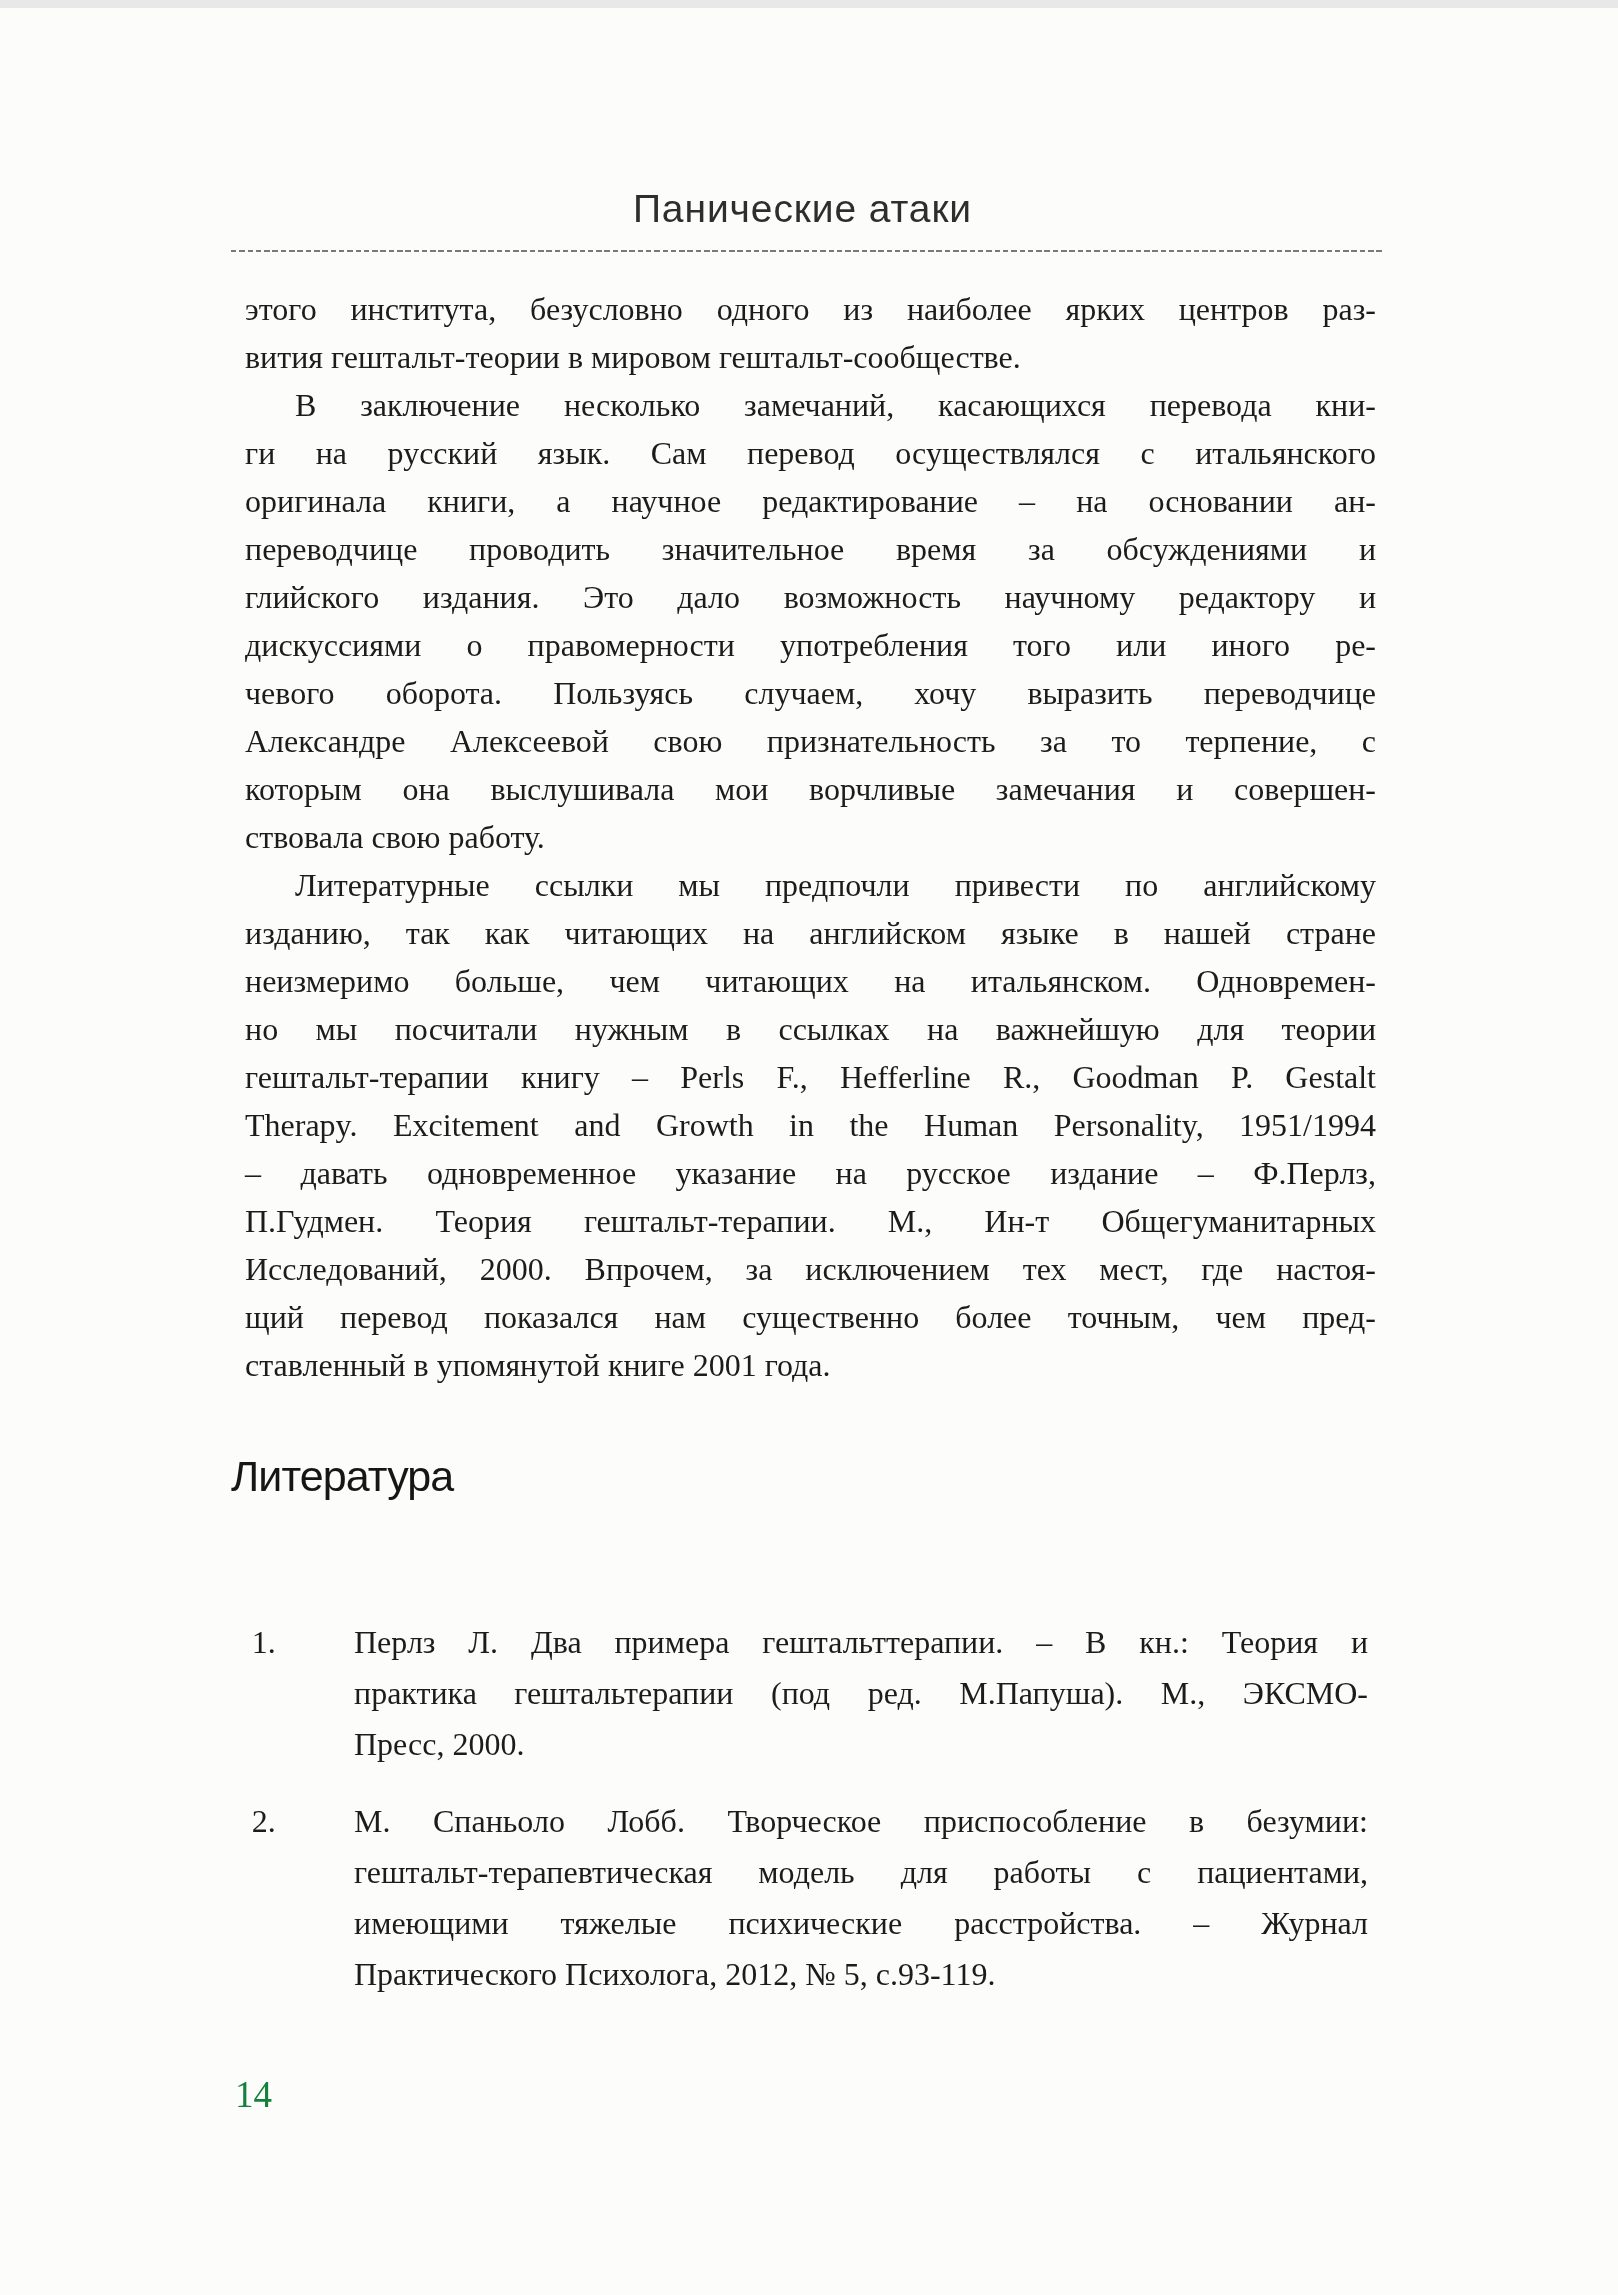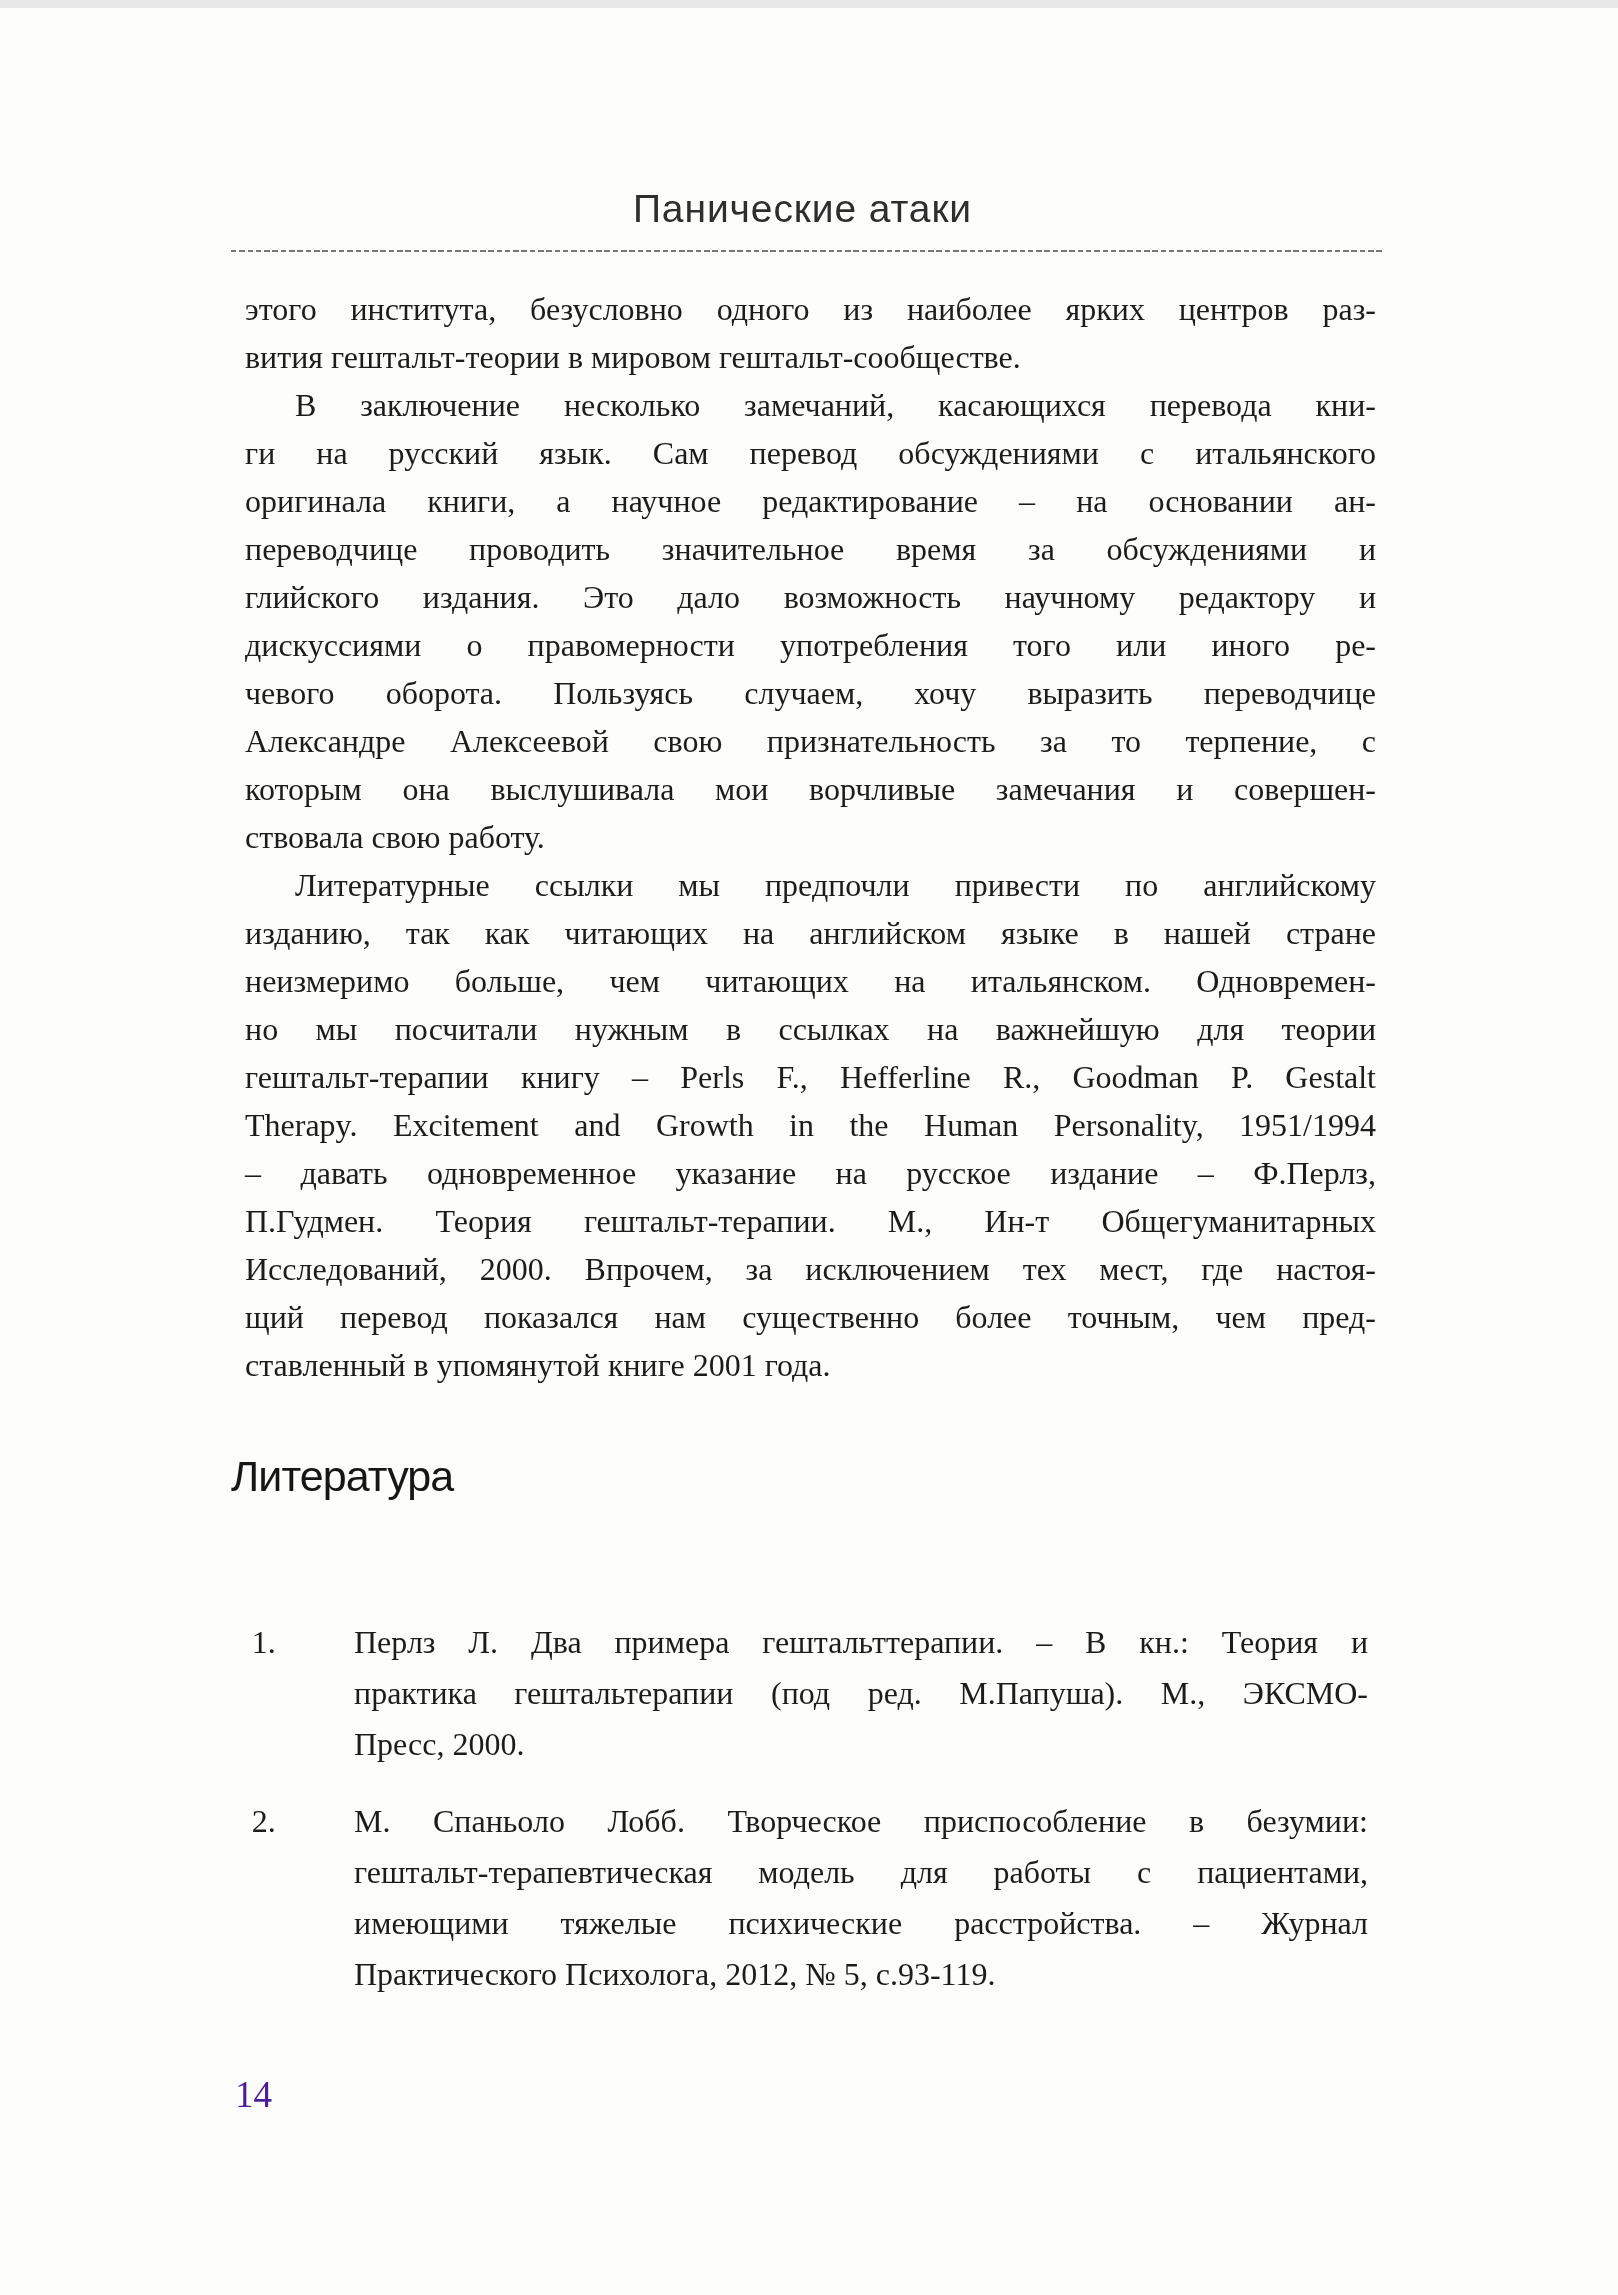--- a/index.html
+++ b/index.html
@@ -80,35 +80,35 @@
     position: absolute;
     left: 14.7px;
     top: 0;
   }
   .page-number {
     position: absolute;
     left: 235px;
     top: 2068px;
     font-size: 37px;
     line-height: 1;
-    color: #4c1d95;
+    color: #15803d;
   }
 </style>
 </head>
 <body>
 
 <div class="page" style="--text: #1c1c1c; --rule: #6a6a6a; --bg: #fcfcfb;">
   <div class="running-header">Панические атаки</div>
   <div class="header-rule"></div>
 
   <div class="body-text">
       <div class="line">этого института, безусловно одного из наиболее ярких центров раз-</div>
       <div class="line noj">вития гештальт-теории в мировом гештальт-сообществе.</div>
       <div class="line indent">В заключение несколько замечаний, касающихся перевода кни-</div>
-      <div class="line">ги на русский язык. Сам перевод обсуждениями с итальянского</div>
+      <div class="line">ги на русский язык. Сам перевод осуществлялся с итальянского</div>
       <div class="line">оригинала книги, а научное редактирование – на основании ан-</div>
       <div class="line">переводчице проводить значительное время за обсуждениями и</div>
       <div class="line">глийского издания. Это дало возможность научному редактору и</div>
       <div class="line">дискуссиями о правомерности употребления того или иного ре-</div>
       <div class="line">чевого оборота. Пользуясь случаем, хочу выразить переводчице</div>
       <div class="line">Александре Алексеевой свою признательность за то терпение, с</div>
       <div class="line">которым она выслушивала мои ворчливые замечания и совершен-</div>
       <div class="line noj">ствовала свою работу.</div>
       <div class="line indent">Литературные ссылки мы предпочли привести по английскому</div>
       <div class="line">изданию, так как читающих на английском языке в нашей стране</div>

